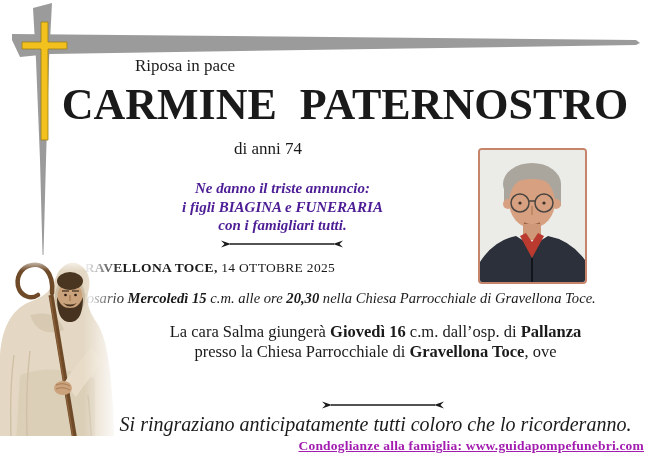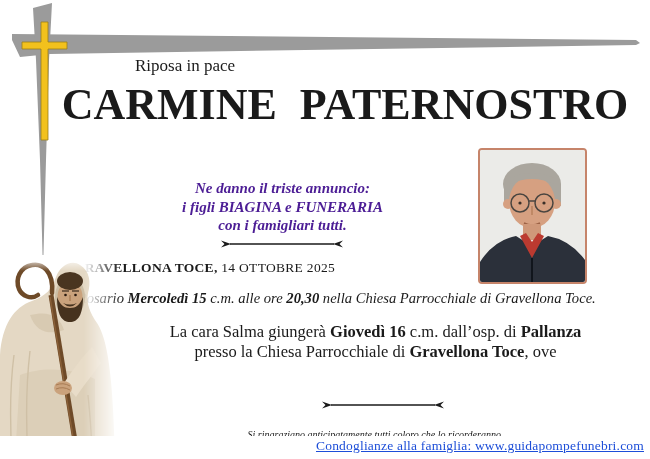--- a/index.html
+++ b/index.html
@@ -24,26 +24,26 @@
   }
   .divider{height:10px;}
   .div1{left:219px;top:239px;}
   .div2{left:320px;top:400px;}
 
   .dateline{left:74px;top:260px;font-size:13.5px;letter-spacing:0.3px;}
   .dateline .b{font-weight:bold;}
 
   .rosary{left:40px;top:290px;width:570px;font-style:italic;font-size:14.6px;}
   .funeral{left:113px;top:322px;width:525px;font-size:16.5px;line-height:19.5px;}
-  .thanks{left:113px;top:413px;width:525px;font-style:italic;font-size:10px;margin-top:16px;}
+  .thanks{left:113px;top:413px;width:525px;font-style:italic;font-size:20px;}
 
   .footer-bar{left:0;top:436px;width:650px;height:23px;background:#ffffff;}
   .footer-link{
-    position:absolute;right:6px;top:2px;font-size:13.5px;font-weight:normal;
-    color:#1d4ed8;text-decoration:underline;letter-spacing:0.2px;cursor:pointer;
+    position:absolute;right:6px;top:2px;font-size:13.5px;font-weight:bold;
+    color:#a21caf;text-decoration:underline;letter-spacing:0.2px;cursor:pointer;
   }
 
   .photo{
     left:478px;top:148px;width:105px;height:132px;
     border:2px solid #c6846a;border-radius:4px;overflow:hidden;
     background:linear-gradient(180deg,#ededeb 0%,#e4e4e0 100%);
   }
   .jesus{
     left:0;top:255px;width:120px;height:204px;
     -webkit-mask-image:linear-gradient(to right,#000 70%,transparent 100%);
@@ -82,20 +82,21 @@
   <svg class="abs" style="left:0;top:0" width="650" height="290" viewBox="0 0 650 290">
 
     <polygon points="12,34 636,40 640,43 636,45 50,54 20,57 12,40" fill="#9b9b9b"></polygon>
     <polygon points="33,8 52,3 49,60 46,160 43,272 40,160 36,60" fill="#9b9b9b"></polygon>
 
     <path d="M41,22 L48,22 L48,42 L67,42 L67,49 L48,49 L48,140 L41,140 L41,49 L22,49 L22,42 L41,42 Z" fill="#f2c11d" stroke="#9a7d1a" stroke-width="0.8"></path>
   </svg>
 
   <div class="abs ctr rip nowrap">Riposa in pace</div>
   <div class="abs ctr deceased-name nowrap">CARMINE PATERNOSTRO</div>
+  <div class="abs ctr age nowrap">di anni 74</div>
 
   <div class="abs photo">
     <svg width="105" height="132" viewBox="0 0 105 132">
       <rect x="0" y="0" width="105" height="132" fill="#ebebe8"></rect>
       <ellipse cx="52" cy="34" rx="29" ry="21" fill="#aaa69e"></ellipse>
       <rect x="24" y="34" width="8" height="22" fill="#aaa69e"></rect>
       <rect x="73" y="34" width="8" height="22" fill="#aaa69e"></rect>
       <circle cx="28" cy="54" r="5" fill="#d6a081"></circle>
       <circle cx="76" cy="54" r="5" fill="#d6a081"></circle>
       <ellipse cx="52" cy="52" rx="23" ry="26" fill="#d6a081"></ellipse>

